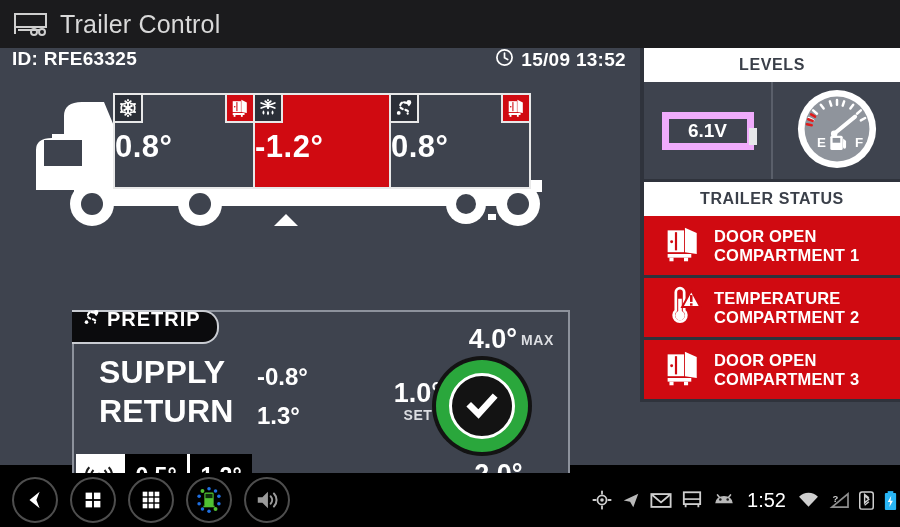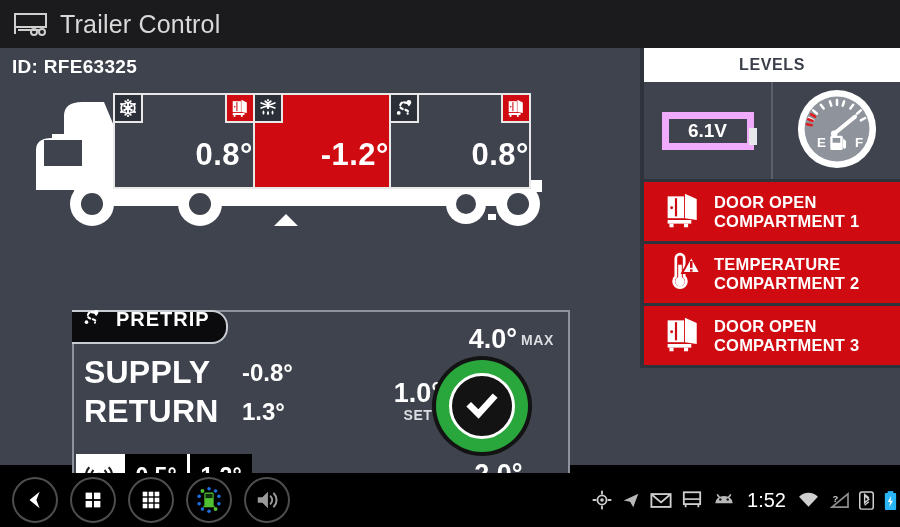--- a/index.html
+++ b/index.html
@@ -21,41 +21,41 @@
     color: #d9d9d9; font-size: 25px; font-weight: 400; letter-spacing: .2px;
   }
 
   
   .leftpane {
     position: absolute; left: 0; top: 48px; width: 640px; height: 417px;
     background: #3e434e;
   }
   .idbar {
     position: absolute; left: 0; top: 0; width: 640px; height: 38px;
-    display: flex; align-items: center; justify-content: space-between;
+    display: flex; align-items: flex-start; justify-content: space-between;
     padding: 0 14px 0 12px;
   }
   .id-text { color: #fff; font-size: 19px; font-weight: 700; letter-spacing: .3px; }
   .clock-wrap { display: flex; align-items: center; gap: 7px; }
   .clock-text { color: #fff; font-size: 19px; font-weight: 700; letter-spacing: .3px; }
 
   
   .trailer-area { position: absolute; left: 0; top: 38px; width: 640px; height: 215px; }
   .truck-svg { position: absolute; left: 18px; top: 8px; }
 
   .comp-row { position: absolute; left: 113px; top: 7px; display: flex; gap: 0; }
   .comp {
     position: relative; border: 2px solid #e8e8e8; height: 96px;
     display: flex; align-items: flex-end; justify-content: center;
     background: #3e434e;
   }
   .comp.alarm { background: #d00a11; border-color: #e8e8e8; }
   .comp .temp {
     color: #fff; font-size: 31px; font-weight: 700; width: 100%;
-    text-align: right; padding-bottom: 14px; letter-spacing: .5px;
+    text-align: left; padding-bottom: 22px; letter-spacing: .5px;
   }
   .comp.c1 { width: 142px; }
   .comp.c2 { width: 138px; margin-left: -2px; }
   .comp.c3 { width: 142px; margin-left: -2px; }
 
   .badge {
     position: absolute; width: 30px; height: 30px;
     display: flex; align-items: center; justify-content: center;
     border: 2px solid #e8e8e8; background: #2b2f38;
   }
@@ -65,27 +65,27 @@
   .badge svg { display: block; }
 
   
   .pretrip {
     position: absolute; left: 72px; top: 262px; width: 498px; height: 192px;
     border: 2px solid #8d929c; background: #3e434e;
   }
   .pretrip-tab {
     position: absolute; left: -2px; top: -2px; height: 34px;
     background: #0b0b0d; border-radius: 0 16px 16px 0;
-    display: flex; align-items: center; gap: 15px; padding: 0 16px 16px 10px;
+    display: flex; align-items: center; gap: 6px; padding: 0 16px 16px 10px;
     border: 2px solid #c9ccd2; border-left: none;
   }
   .pretrip-tab .lbl { color: #fff; font-size: 20px; font-weight: 700; letter-spacing: 1px; }
 
   .readouts { position: absolute; left: 10px; top: 42px; }
-  .rrow { display: flex; align-items: center; margin-bottom: 2px; }
+  .rrow { display: flex; align-items: flex-end; margin-bottom: 2px; margin-left: 15px; }
   .rrow .k { color: #fff; font-size: 32px; font-weight: 700; width: 158px; letter-spacing: .2px; }
   .rrow .v { color: #fff; font-size: 24px; font-weight: 700; }
 
   .sensors {
     position: absolute; left: 2px; bottom: 2px; height: 44px;
     display: flex; align-items: stretch; background: #fff;
   }
   .sensor-ico { width: 46px; display: flex; align-items: center; justify-content: center; background:#fff; }
   .sensor-val {
     background: #000; color: #fff; font-size: 23px; font-weight: 700;
@@ -189,20 +189,29 @@
         <circle cx="32" cy="23" r="3" fill="none" stroke="#cfcfcf" stroke-width="2"></circle>
       </svg>
     </span>
     <span class="tb-title">Trailer Control</span>
   </div>
 
   <div class="leftpane">
 
     <div class="idbar">
       <span class="id-text">ID: RFE63325</span>
+      <span class="clock-wrap">
+        <span>
+          <svg viewBox="0 0 20 20" width="19" height="19">
+            <circle cx="10" cy="10" r="8" fill="none" stroke="#fff" stroke-width="1.8"></circle>
+            <path d="M10 5.3 L10 10.3 L13.4 12.2" stroke="#fff" stroke-width="1.8" fill="none" stroke-linecap="round"></path>
+          </svg>
+        </span>
+        <span class="clock-text">15/09 13:52</span>
+      </span>
     </div>
 
     <div class="trailer-area">
       <span class="truck-svg">
         <svg viewBox="0 0 560 150" width="560" height="150">
 
           <path d="M34 40 L46 40 L46 22 Q46 8 64 8 L86 8 L96 32 L96 96 L18 96 L18 56 Q18 44 34 44 Z" fill="#fff"></path>
           <rect x="26" y="46" width="38" height="26" fill="#3e434e"></rect>
 
           <rect x="56" y="96" width="462" height="16" fill="#fff"></rect>
@@ -393,20 +402,21 @@
             <g transform="translate(36,50)">
               <rect x="0" y="0" width="13" height="15" rx="1.6" fill="#fff"></rect>
               <rect x="2.4" y="2.4" width="8" height="5" fill="#8f949c"></rect>
               <path d="M13.5 3 L16.5 5.6 L16.5 12 a1.6 1.6 0 0 1 -3.2 0 L13.3 8" fill="#fff"></path>
             </g>
           </svg>
         </span>
       </div>
     </div>
 
+    <div class="sec-header">TRAILER STATUS</div>
 
     <div class="status-list">
 
       <div class="status-row">
         <span>
           <svg viewBox="0 0 44 44" width="40" height="40">
             <rect x="4" y="7" width="18" height="24" fill="#fff"></rect>
             <rect x="12" y="9" width="2.4" height="20" fill="#d00a11"></rect>
             <path d="M23 4 L36 10 L36 33 L23 31 Z" fill="#fff"></path>
             <rect x="4" y="33" width="26" height="4" fill="#fff"></rect>

